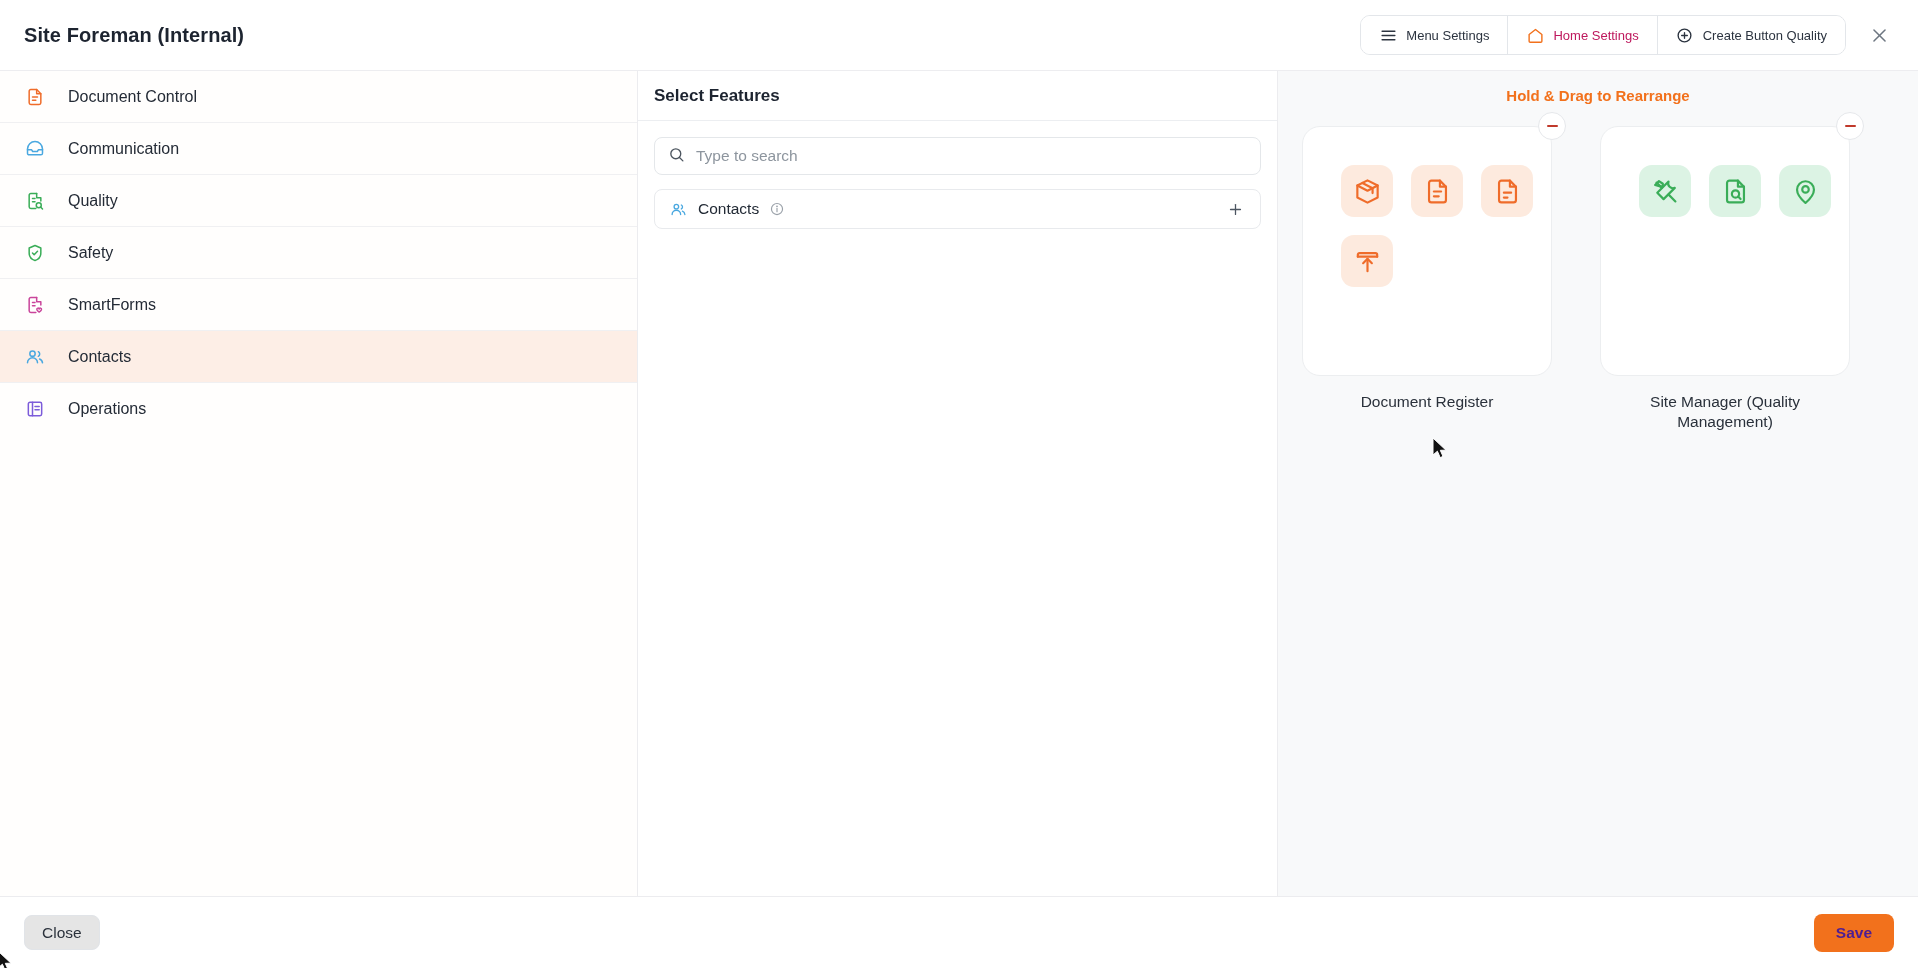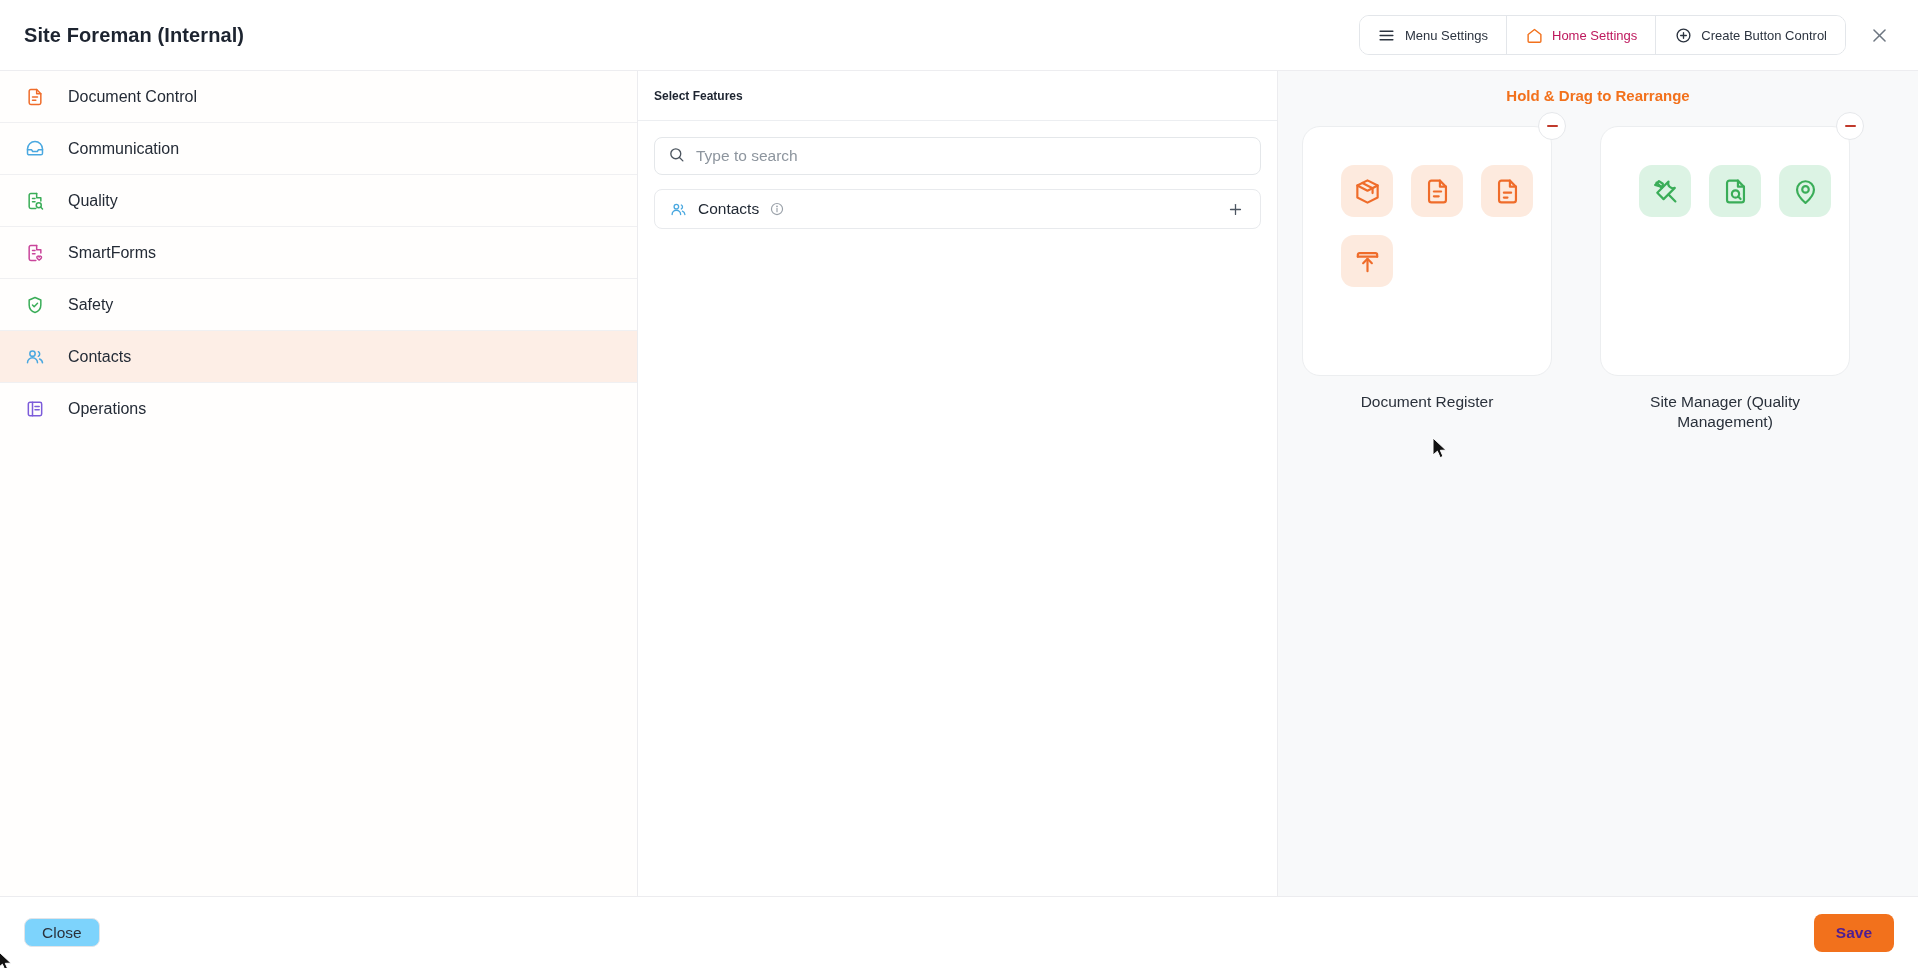--- a/index.html
+++ b/index.html
@@ -96,21 +96,21 @@
     background: #ffffff;
     border-right: 1px solid #ececef;
     display: flex; flex-direction: column;
   }
   .center-head {
     height: 50px;
     display: flex; align-items: center;
     padding: 0 16px;
     border-bottom: 1px solid #eceef1;
   }
-  .center-title { font-size: 12px; font-weight: bold; color: #1d2430; }
+  .center-title { font-size: 17px; font-weight: bold; color: #1d2430; }
   .center-body { padding: 16px 16px 0 16px; }
   .search-box {
     height: 38px;
     border: 1px solid #e4e7ea;
     border-radius: 8px;
     display: flex; align-items: center; gap: 11px;
     padding: 0 13px;
     background: #fff;
   }
   .search-box input {
@@ -224,25 +224,25 @@
 
   
   .footer {
     height: 72px; min-height: 72px;
     border-top: 1px solid #ececef;
     background: #fff;
     display: flex; align-items: center;
     padding: 0 24px;
   }
   .btn-close {
-    height: 29px;
+    height: 35px;
     padding: 0 17px;
     border: 1px solid #e1e4e8;
     border-radius: 8px;
-    background: #7dd3fc;
+    background: #e5e5e5;
     font-size: 15.5px;
     color: #2b323c;
     cursor: pointer;
     font-family: "Liberation Sans", sans-serif;
   }
   .btn-save {
     margin-left: auto;
     height: 38px;
     padding: 0 22px;
     border: none;
@@ -290,21 +290,21 @@
         </div>
 
         <div class="seg-tab">
           <span class="seg-ico">
             <svg width="17" height="17" viewBox="0 0 24 24" fill="none" stroke="#2c3440" stroke-width="1.9" stroke-linecap="round">
               <circle cx="12" cy="12" r="9"></circle>
                 <line x1="12" y1="8" x2="12" y2="16"></line>
                 <line x1="8" y1="12" x2="16" y2="12"></line>
             </svg>
           </span>
-          <span>Create Button Control</span>
+          <span>Create Button Quality</span>
         </div>
 
       </div>
 
       <div class="close-x">
         <svg width="19" height="19" viewBox="0 0 24 24" fill="none" stroke="#6d7681" stroke-width="1.9" stroke-linecap="round">
           <line x1="5" y1="5" x2="19" y2="19"></line>
             <line x1="19" y1="5" x2="5" y2="19"></line>
         </svg>
       </div>
@@ -346,39 +346,39 @@
               <line x1="9" y1="13" x2="12" y2="13"></line>
             <circle cx="16.5" cy="17" r="3"></circle>
               <line x1="19" y1="19.5" x2="21" y2="21.5"></line>
           </svg>
         </span>
         <span>Quality</span>
       </div>
 
       <div class="nav-item">
         <span class="nav-ico">
+          <svg width="20" height="20" viewBox="0 0 24 24" fill="none" stroke="#3aad58" stroke-width="1.8" stroke-linecap="round" stroke-linejoin="round">
+            <path d="M12 3 5 6v6c0 4.5 3 7.8 7 9 4-1.2 7-4.5 7-9V6z"></path>
+              <path d="m9 12 2 2 4-4"></path>
+          </svg>
+        </span>
+        <span>Safety</span>
+      </div>
+
+      <div class="nav-item">
+        <span class="nav-ico">
           <svg width="20" height="20" viewBox="0 0 24 24" fill="none" stroke="#c9459b" stroke-width="1.8" stroke-linecap="round" stroke-linejoin="round">
             <path d="M14 3H7a2 2 0 0 0-2 2v14a2 2 0 0 0 2 2h6"></path>
               <path d="M14 3v5h5v4"></path>
             <line x1="9" y1="9" x2="12" y2="9"></line>
               <line x1="9" y1="13" x2="12" y2="13"></line>
             <path d="M17 20.5c-1.8-1.2-2.8-2.1-2.8-3.1a1.4 1.4 0 0 1 2.8-.5 1.4 1.4 0 0 1 2.8.5c0 1-1 1.9-2.8 3.1z"></path>
           </svg>
         </span>
         <span>SmartForms</span>
-      </div>
-
-      <div class="nav-item">
-        <span class="nav-ico">
-          <svg width="20" height="20" viewBox="0 0 24 24" fill="none" stroke="#3aad58" stroke-width="1.8" stroke-linecap="round" stroke-linejoin="round">
-            <path d="M12 3 5 6v6c0 4.5 3 7.8 7 9 4-1.2 7-4.5 7-9V6z"></path>
-              <path d="m9 12 2 2 4-4"></path>
-          </svg>
-        </span>
-        <span>Safety</span>
       </div>
 
       <div class="nav-item active">
         <span class="nav-ico">
           <svg width="20" height="20" viewBox="0 0 24 24" fill="none" stroke="#4aa8e0" stroke-width="1.8" stroke-linecap="round" stroke-linejoin="round">
             <circle cx="9" cy="8" r="3.2"></circle>
               <path d="M3 19a6 6 0 0 1 12 0"></path>
             <path d="M16 5.6a3.2 3.2 0 0 1 0 5.6"></path>
               <path d="M17.5 14.4A5.4 5.4 0 0 1 21 19"></path>
           </svg>

